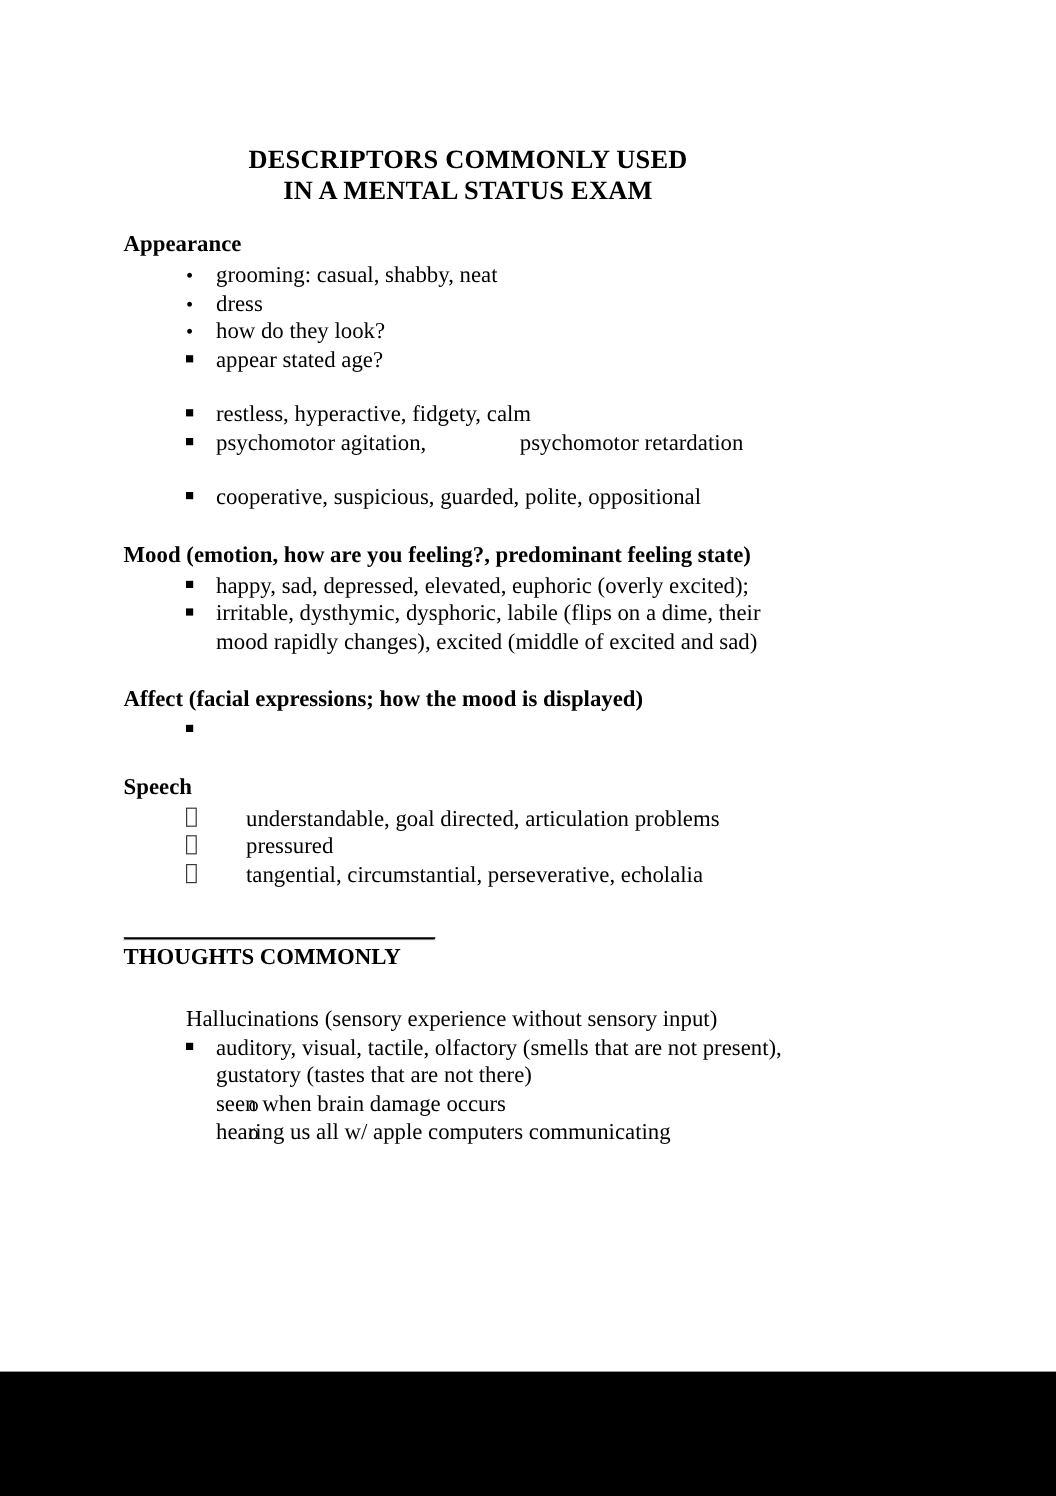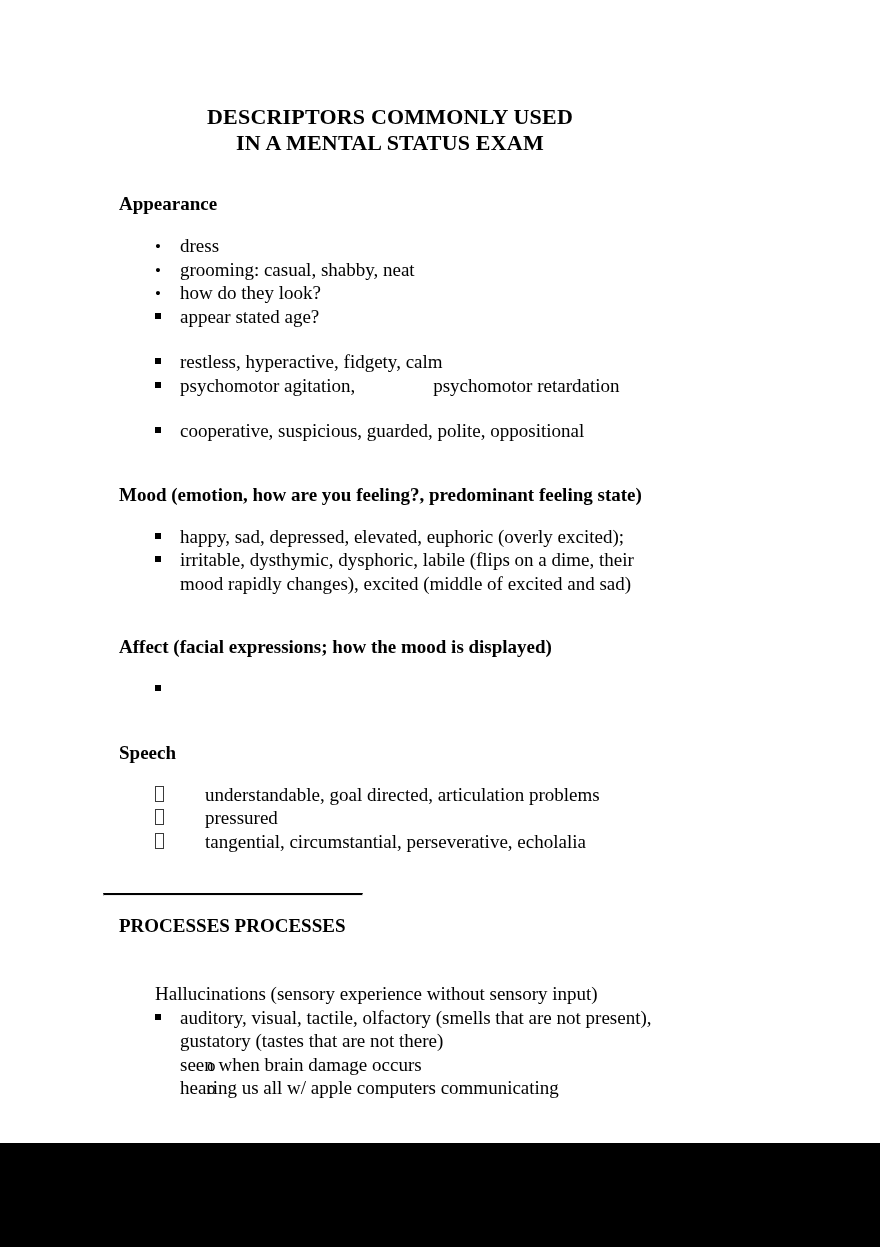--- a/index.html
+++ b/index.html
@@ -12,21 +12,21 @@
     width: 880px;
     height: 1247px;
     background: #ffffff;
     font-family: "Liberation Serif", "DejaVu Serif", serif;
     color: #000000;
     overflow: hidden;
   }
   .content {
     position: absolute;
     left: 0;
-    top: 0;
+    top: 16px;
     width: 780px;
   }
 
   
   .doc-title {
     margin: 0;
     padding-top: 104px;
     text-align: center;
     font-size: 22px;
     font-weight: bold;
@@ -39,21 +39,21 @@
 
   
   .section {
     margin: 0;
     padding: 0;
   }
   .section-gap {
     height: 22px;
   }
   .section-heading {
-    margin: 16px;
+    margin: 0;
     padding-left: 103px;
     font-size: 19px;
     font-weight: bold;
     line-height: 28px;
   }
   .section-heading.underlined {
     display: inline-block;
     text-decoration: underline;
     text-underline-offset: -3px;
     text-decoration-thickness: 2px;
@@ -174,25 +174,25 @@
       <span class="line">IN A MENTAL STATUS EXAM</span>
     </h1>
 
     <div style="height:18px"></div>
 
     <div class="section">
       <div class="section-heading">Appearance</div>
       <ul class="blist">
         <li class="bitem">
           <span class="marker dot"></span>
+          <span>grooming: casual, shabby, neat</span>
+        </li>
+        <li class="bitem">
+          <span class="marker dot"></span>
           <span>dress</span>
-        </li>
-        <li class="bitem">
-          <span class="marker dot"></span>
-          <span>grooming: casual, shabby, neat</span>
         </li>
         <li class="bitem">
           <span class="marker dot"></span>
           <span>how do they look?</span>
         </li>
         <li class="bitem">
           <span class="marker square"></span>
           <span>appear stated age?</span>
         </li>
       </ul>
@@ -271,21 +271,21 @@
       </ul>
     </div>
 
     <div style="height:40px"></div>
 
     <div class="divider-wrap">
       <hr class="divider">
     </div>
 
     <div class="section">
-      <div class="section-heading">PROCESSES PROCESSES</div>
+      <div class="section-heading">THOUGHTS COMMONLY</div>
 
       <div style="height:26px"></div>
 
 
       <div class="plain-line">Hallucinations (sensory experience without sensory input)</div>
 
       <ul class="blist">
         <li class="bitem">
           <span class="marker square"></span>
           <span>auditory, visual, tactile, olfactory (smells that are not present), gustatory (tastes that are not there)</span>

